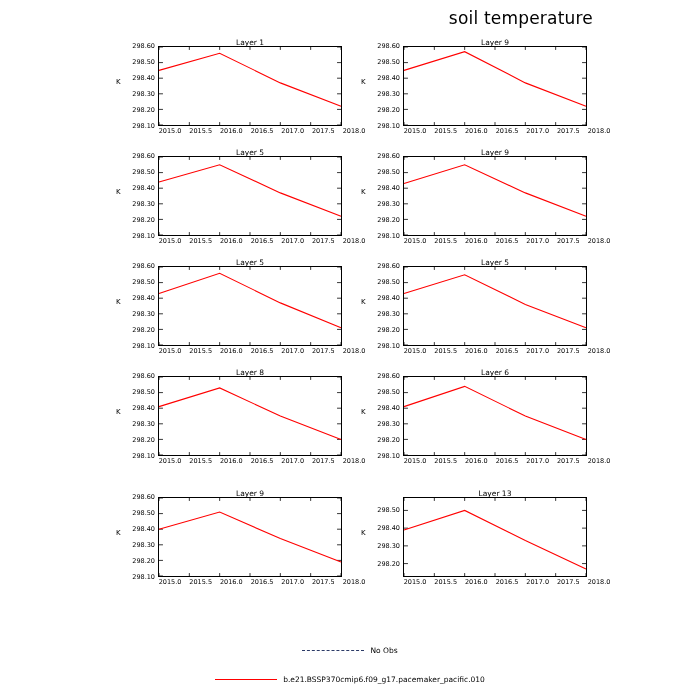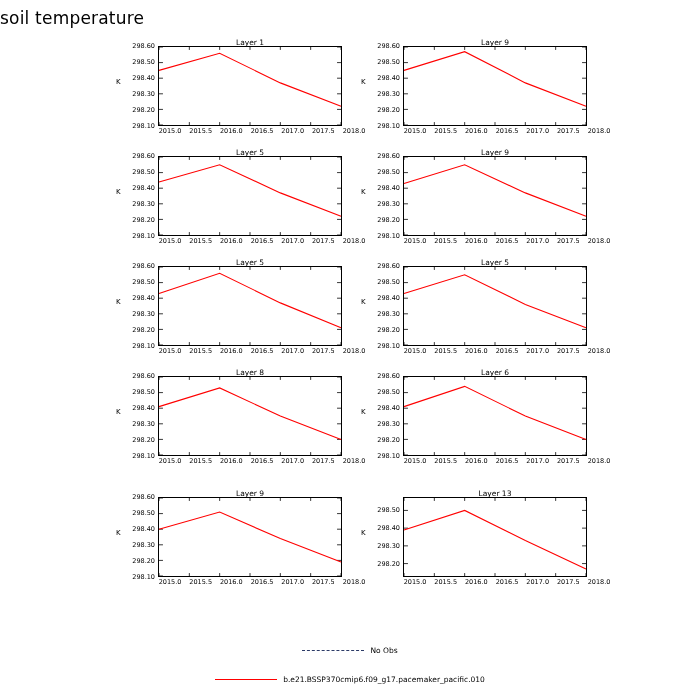--- a/index.html
+++ b/index.html
@@ -13,21 +13,21 @@
     font-family: "DejaVu Sans", sans-serif;
     color: #000000;
     overflow: hidden;
     position: relative;
   }
   #page-title {
     position: absolute;
     top: 8px;
     left: 0;
     width: 593px;
-    text-align: left;
+    text-align: right;
     font-size: 17px;
     letter-spacing: 0.2px;
   }
   .panel {
     position: absolute;
     width: 250px;
     height: 112px;
   }
   .panel-title {
     position: absolute;

